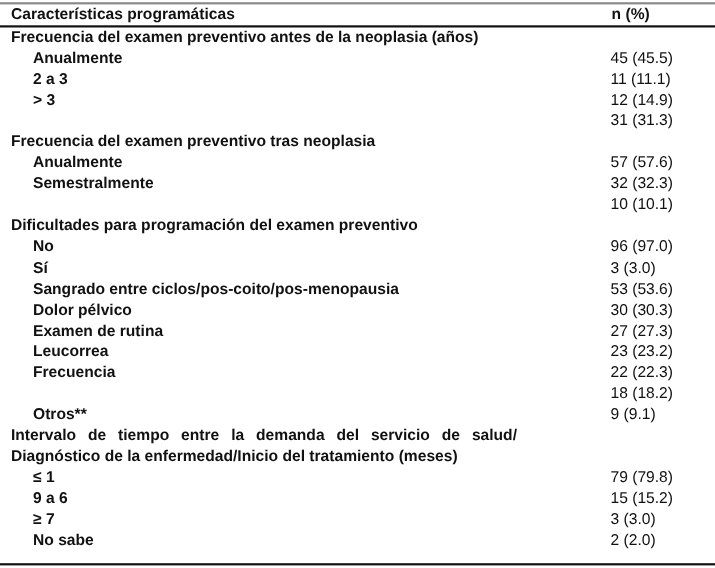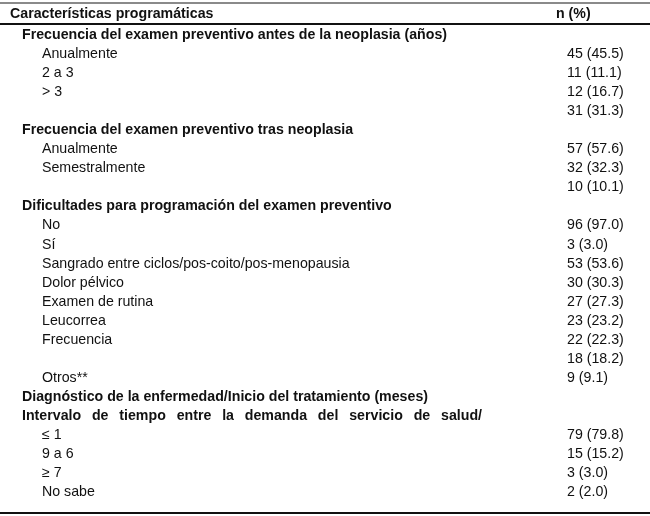--- a/index.html
+++ b/index.html
@@ -59,35 +59,35 @@
       position: absolute;
       left: 0;
       top: 25px;
       width: 650px;
     }
     .row {
       position: relative;
       height: 19.05px;
       line-height: 19px;
       white-space: nowrap;
-      margin-left: 12px;
     }
     .section-title {
       position: absolute;
       left: 10px;
       font-weight: bold;
     }
     .section-title.justified {
       width: 460px;
       text-align: justify;
       text-align-last: justify;
     }
     .item-label {
       position: absolute;
       left: 30px;
+      font-weight: bold;
     }
     .item-value {
       position: absolute;
       left: 555px;
     }
     .bottom-rule {
       position: absolute;
       left: 0;
       top: 512px;
       width: 650px;
@@ -115,21 +115,21 @@
     <div class="row">
       <span class="item-label">Anualmente</span>
       <span class="item-value">45 (45.5)</span>
     </div>
     <div class="row">
       <span class="item-label">2 a 3</span>
       <span class="item-value">11 (11.1)</span>
     </div>
     <div class="row">
       <span class="item-label">&gt; 3</span>
-      <span class="item-value">12 (16.7)</span>
+      <span class="item-value">12 (14.9)</span>
     </div>
     <div class="row">
       <span class="item-value">31 (31.3)</span>
     </div>
 
     <div class="row">
       <span class="section-title">Frecuencia del examen preventivo tras neoplasia</span>
     </div>
     <div class="row">
       <span class="item-label">Anualmente</span>
@@ -177,24 +177,24 @@
     </div>
     <div class="row">
       <span class="item-value">18 (18.2)</span>
     </div>
     <div class="row">
       <span class="item-label">Otros**</span>
       <span class="item-value">9 (9.1)</span>
     </div>
 
     <div class="row">
+      <span class="section-title justified">Intervalo de tiempo entre la demanda del servicio de salud/</span>
+    </div>
+    <div class="row">
       <span class="section-title">Diagnóstico de la enfermedad/Inicio del tratamiento (meses)</span>
-    </div>
-    <div class="row">
-      <span class="section-title justified">Intervalo de tiempo entre la demanda del servicio de salud/</span>
     </div>
     <div class="row">
       <span class="item-label">≤ 1</span>
       <span class="item-value">79 (79.8)</span>
     </div>
     <div class="row">
       <span class="item-label">9 a 6</span>
       <span class="item-value">15 (15.2)</span>
     </div>
     <div class="row">

